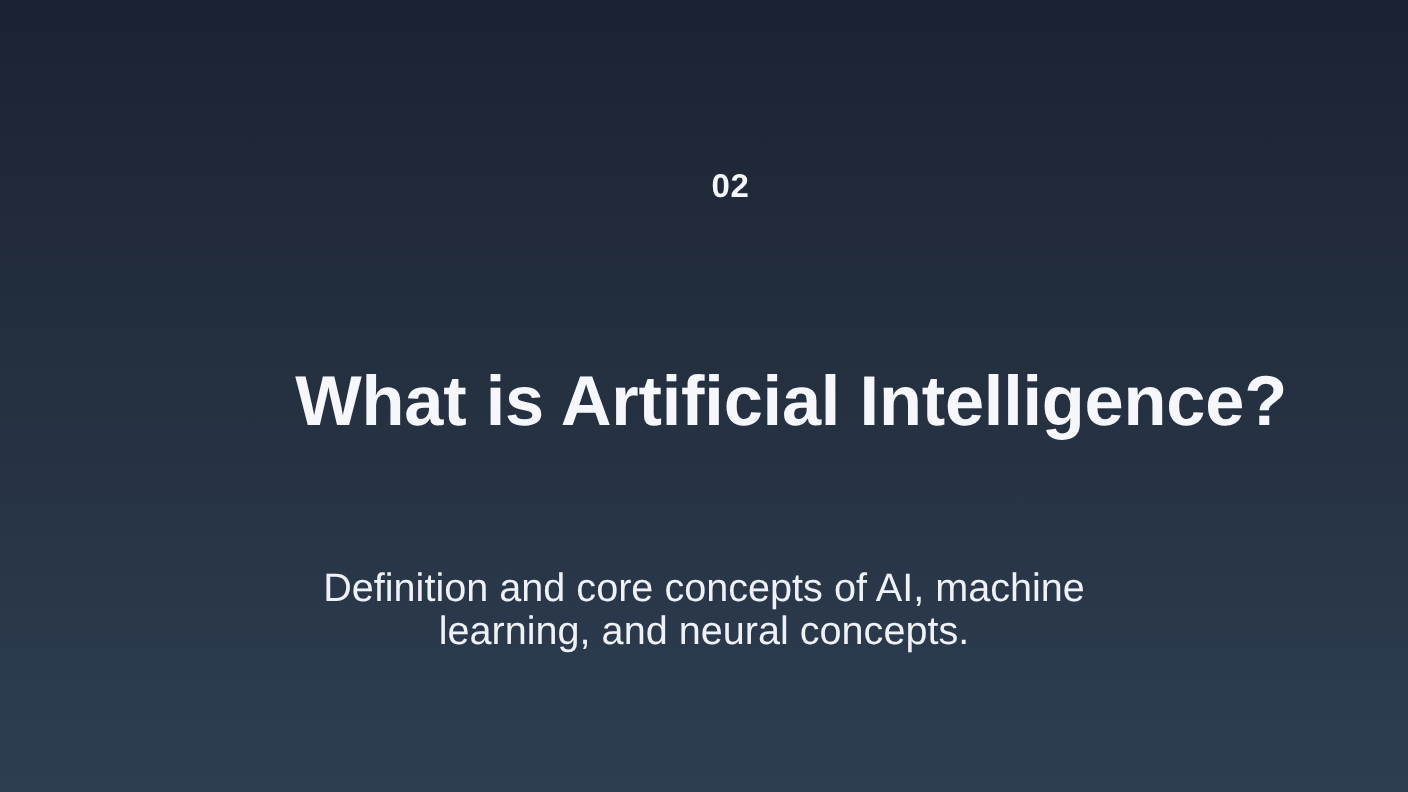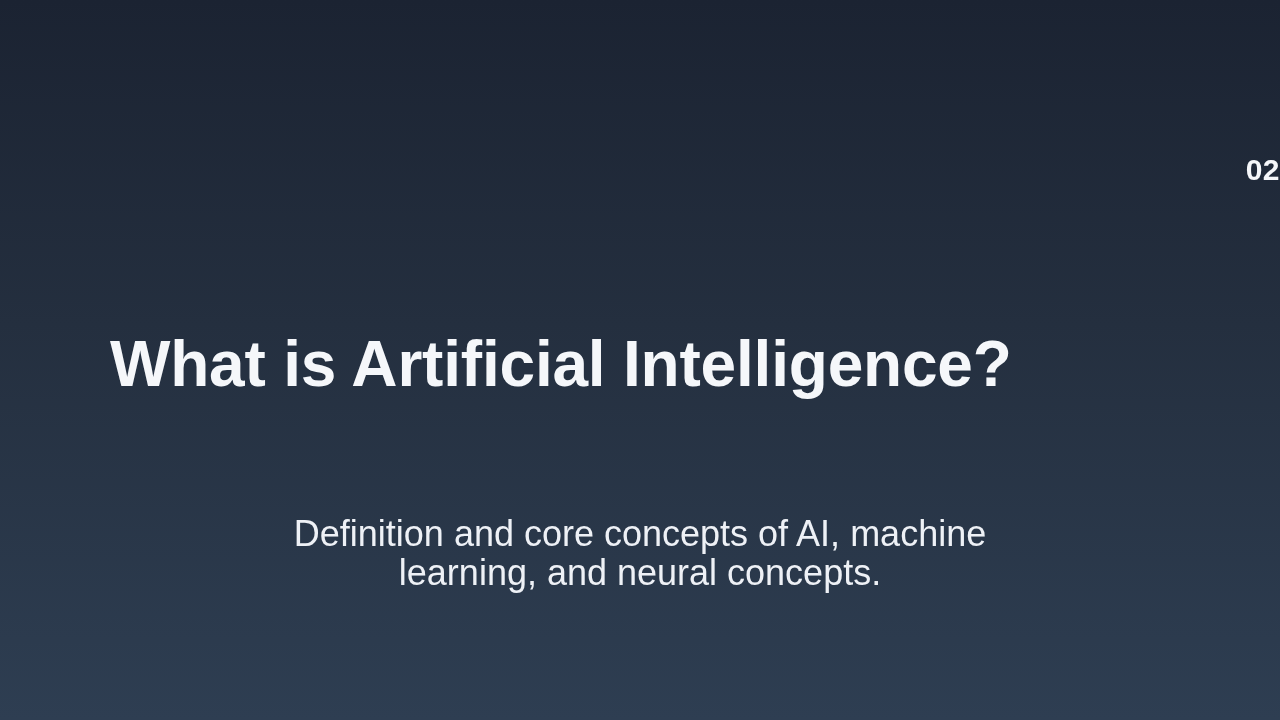--- a/index.html
+++ b/index.html
@@ -28,40 +28,40 @@
     align-items: center;
     overflow: hidden;
   }
 
   
   .section-number {
     position: absolute;
     top: 148px;
     left: 0;
     right: 0;
-    text-align: right;
+    text-align: center;
     font-size: 30px;
     font-weight: bold;
     line-height: 44px;
     letter-spacing: 0.5px;
     color: #f5f7fa;
     padding-left: 48px;
     -webkit-font-smoothing: antialiased;
   }
 
   
   .slide-title {
     position: absolute;
     top: 322px;
     left: 0;
     right: 0;
     margin: 0;
     padding: 0 110px;
     box-sizing: border-box;
-    text-align: left;
+    text-align: right;
     font-size: 64px;
     font-weight: bold;
     line-height: 84px;
     letter-spacing: -0.2px;
     color: #f5f7fa;
     -webkit-font-smoothing: antialiased;
   }
 
   
   .slide-subtitle {

